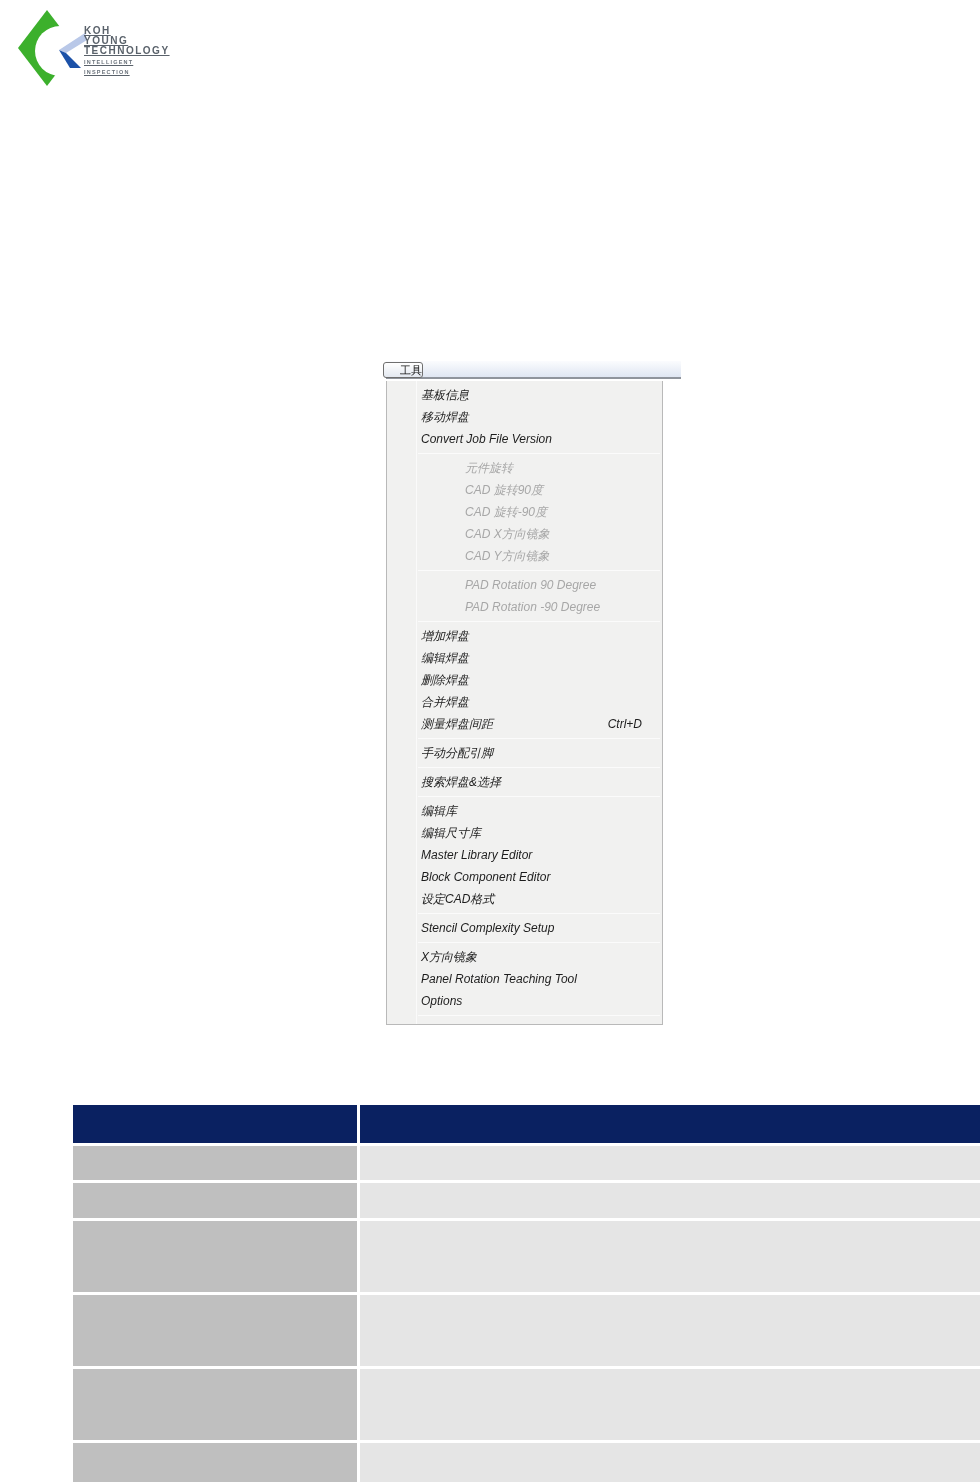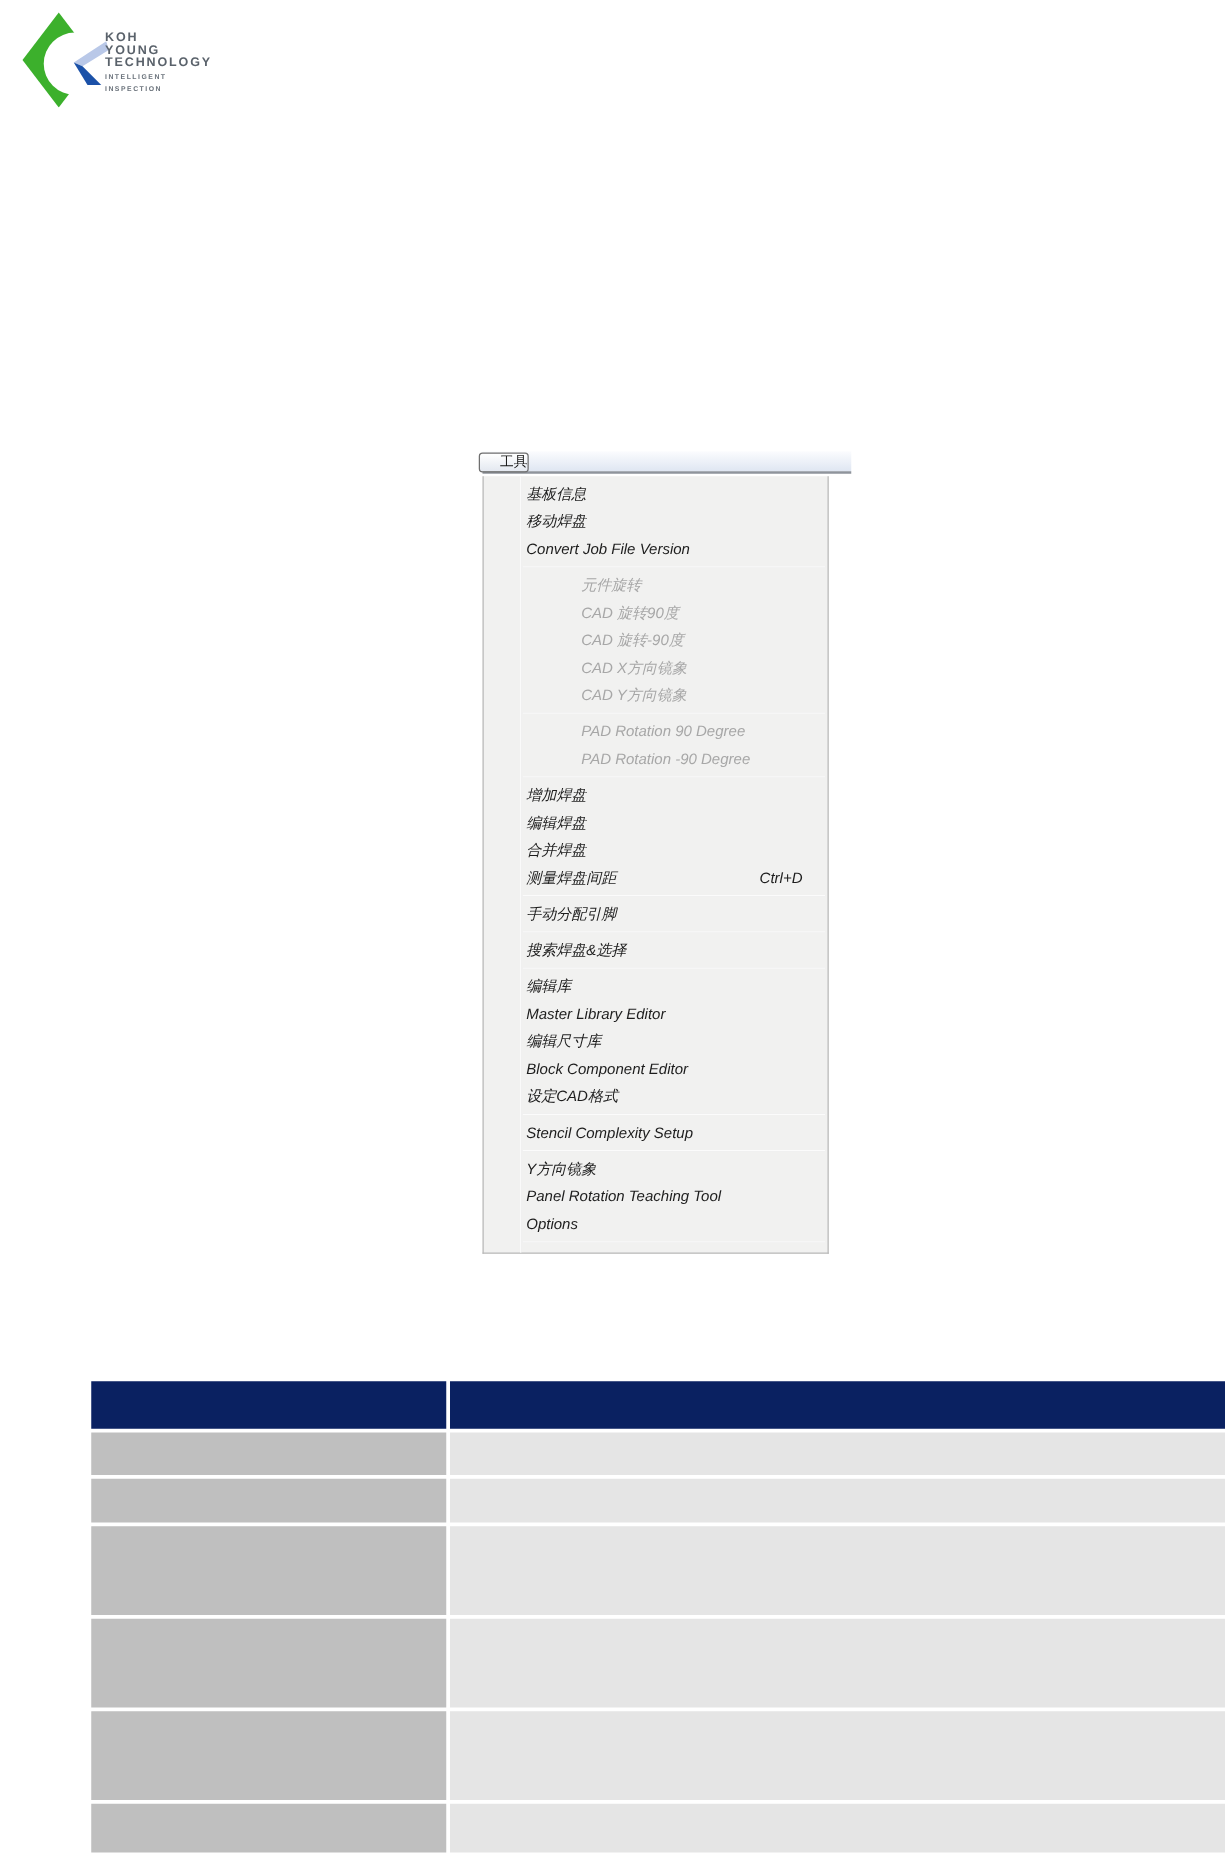--- a/index.html
+++ b/index.html
@@ -3,21 +3,21 @@
 <meta charset="utf-8">
 <style>
   * { margin:0; padding:0; box-sizing:border-box; }
   html,body { width:980px; height:1482px; background:#ffffff; overflow:hidden;
               font-family:"Liberation Sans", sans-serif; }
   .page { position:relative; width:980px; height:1482px; background:#fff; }
 
   
   .logo { position:absolute; left:8px; top:6px; width:200px; height:80px; }
   .logo-mark { position:absolute; left:0; top:0; }
-  .logo-text { position:absolute; left:76px; top:20px; color:#5a626b; }
+  .logo-text { position:absolute; left:76px; top:20px; color:#5a626b;text-decoration:underline; }
   .logo-line { font-size:10px; font-weight:700; letter-spacing:1.5px; line-height:10px; }
   .logo-tag  { font-size:5.5px; font-weight:700; letter-spacing:1.2px; line-height:7px; margin-top:3px; color:#6a727b;}
 
   
   .menushot { position:absolute; left:383px; top:361px; width:300px; }
   .menubar { position:absolute; left:3px; top:0; width:295px; height:18px;
              background:linear-gradient(#fbfcfe,#dfe6f2);
              border-bottom:2px solid #8f949c; }
   .menu-btn { position:absolute; left:0px; top:1px; width:40px; height:16px;
               background:linear-gradient(#ffffff,#e3e8f0);
@@ -114,20 +114,23 @@
 
       <div class="menu-sep"></div>
 
       <div class="menu-item">
           <span>增加焊盘</span>
         </div>
       <div class="menu-item">
           <span>编辑焊盘</span>
         </div>
       <div class="menu-item">
+          <span>删除焊盘</span>
+        </div>
+      <div class="menu-item">
           <span>合并焊盘</span>
         </div>
       <div class="menu-item">
         <span>测量焊盘间距</span>
         <span class="shortcut">Ctrl+D</span>
       </div>
 
       <div class="menu-sep"></div>
 
       <div class="menu-item">
@@ -139,42 +142,42 @@
       <div class="menu-item">
           <span>搜索焊盘&amp;选择</span>
         </div>
 
       <div class="menu-sep"></div>
 
       <div class="menu-item">
           <span>编辑库</span>
         </div>
       <div class="menu-item">
+          <span>编辑尺寸库</span>
+        </div>
+      <div class="menu-item">
           <span>Master Library Editor</span>
         </div>
       <div class="menu-item">
-          <span>编辑尺寸库</span>
-        </div>
-      <div class="menu-item">
           <span>Block Component Editor</span>
         </div>
       <div class="menu-item">
           <span>设定CAD格式</span>
         </div>
 
       <div class="menu-sep"></div>
 
       <div class="menu-item">
           <span>Stencil Complexity Setup</span>
         </div>
 
       <div class="menu-sep"></div>
 
       <div class="menu-item">
-          <span>Y方向镜象</span>
+          <span>X方向镜象</span>
         </div>
       <div class="menu-item">
           <span>Panel Rotation Teaching Tool</span>
         </div>
       <div class="menu-item">
           <span>Options</span>
         </div>
 
       <div class="menu-sep"></div>
 

